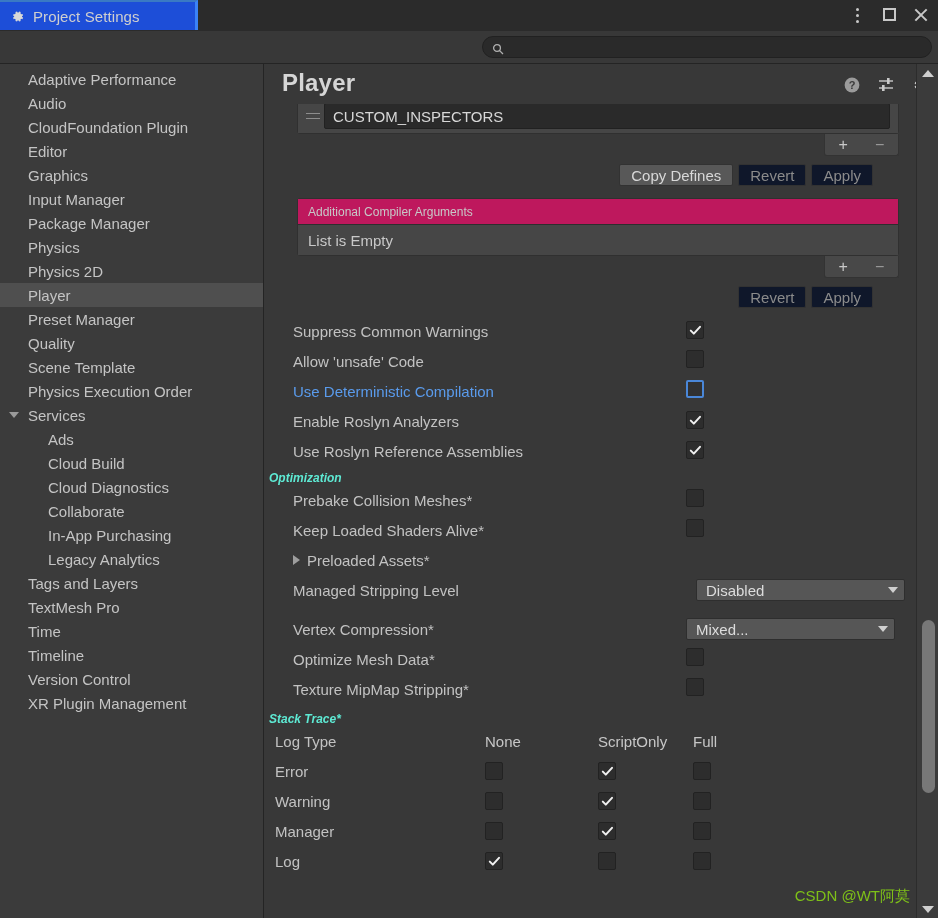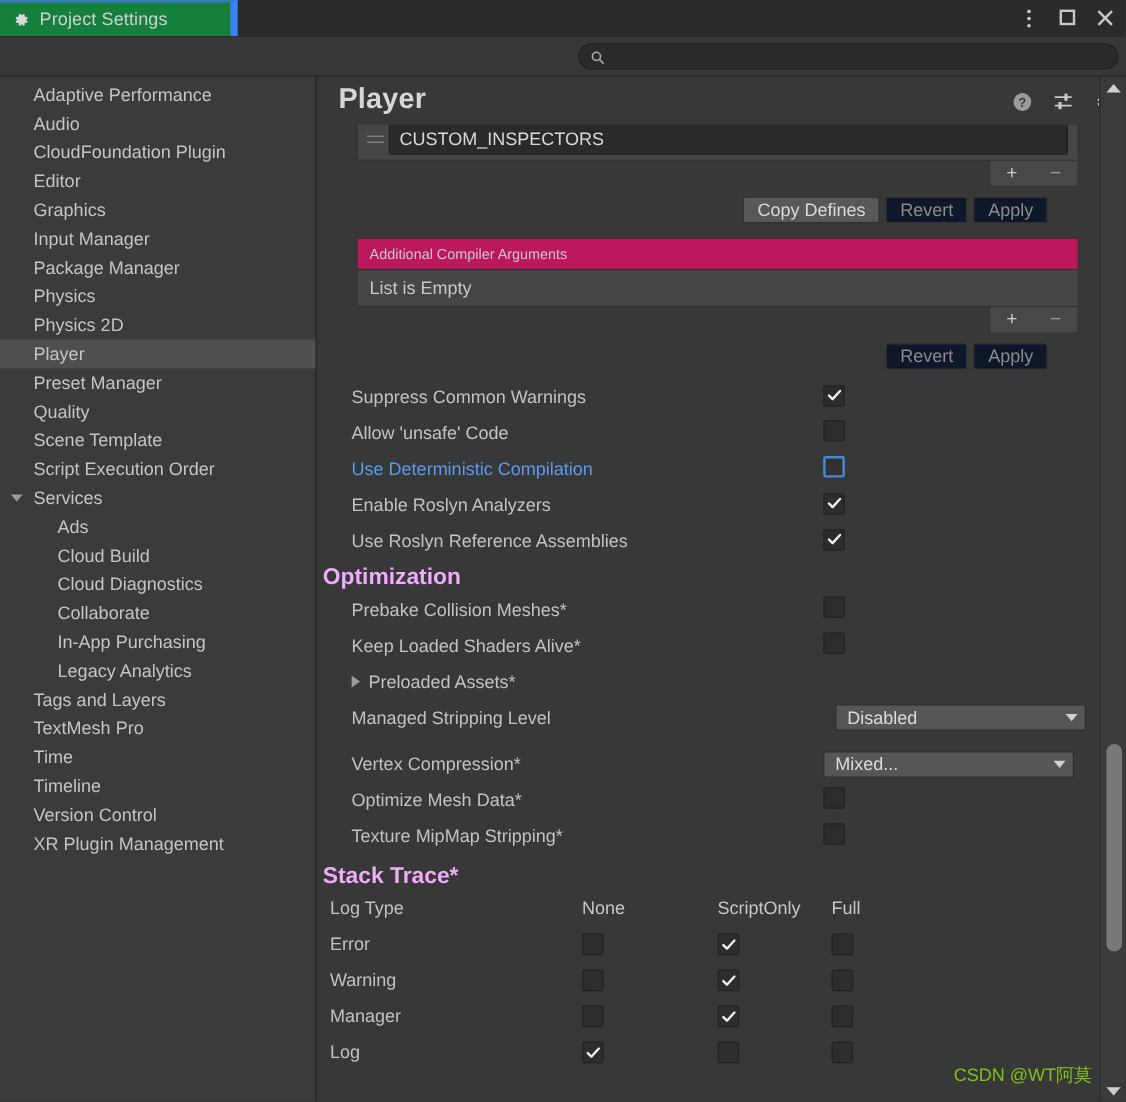--- a/index.html
+++ b/index.html
@@ -11,23 +11,23 @@
   }
   .app { position: relative; width: 938px; height: 918px; background: #383838; }
 
   
   .titlebar {
     position: absolute; left: 0; top: 0; width: 938px; height: 31px;
     background: #2b2b2b;
   }
   .tab {
     position: absolute; left: 0; top: 0; width: 198px; height: 30px;
-    background: #15803d;
+    background: #1d4ed8;
     border-top: 2px solid #3a79c4;
-    border-right: 6px solid #3b82f6;
+    border-right: 3px solid #3b82f6;
     display: flex; align-items: center; padding-left: 10px; gap: 8px;
   }
   .tab-label { font-size: 15px; color: #cfcfcf; letter-spacing: .1px; }
   .gear-glyph { width: 15px; height: 15px; position: relative; display:inline-block; }
   .gear-glyph svg { display:block; }
   .win-btns {
     position: absolute; right: 8px; top: 0; height: 30px;
     display: flex; align-items: center; gap: 14px;
   }
   .win-btn { width: 18px; height: 18px; position: relative; cursor: default; }
@@ -102,21 +102,21 @@
     position: absolute; left: 0; top: 40px; width: 652px; height: 814px;
     overflow: hidden;
   }
 
   
   .row { display: flex; align-items: center; height: 30px; position: relative; }
   .row-label { font-size: 15px; color: #c2c2c2; }
   .row-label.blue { color: #5a9bec; }
   .row-label.indent { padding-left: 28px; }
   .section-head {
-    font-size: 19px; color: #f0abfc; font-weight: bold; padding-left: 4px;
+    font-size: 12px; color: #5eead4; font-weight: bold; padding-left: 4px; font-style: italic;
   }
 
   
   .cb {
     width: 18px; height: 18px; background: #2d2d2d;
     border: 1px solid #222; border-radius: 2px;
     display: inline-flex; align-items: center; justify-content: center;
   }
   .cb.blue { border: 2px solid #4a87d8; background: #313131; }
   .cb .tick { display: none; }
@@ -285,21 +285,21 @@
       <div class="side-item">
         <span>Preset Manager</span>
       </div>
       <div class="side-item">
         <span>Quality</span>
       </div>
       <div class="side-item">
         <span>Scene Template</span>
       </div>
       <div class="side-item">
-        <span>Script Execution Order</span>
+        <span>Physics Execution Order</span>
       </div>
       <div class="side-item">
         <span class="arrow down"></span>
         <span>Services</span>
       </div>
       <div class="side-item child">
         <span>Ads</span>
       </div>
       <div class="side-item child">
         <span>Cloud Build</span>

